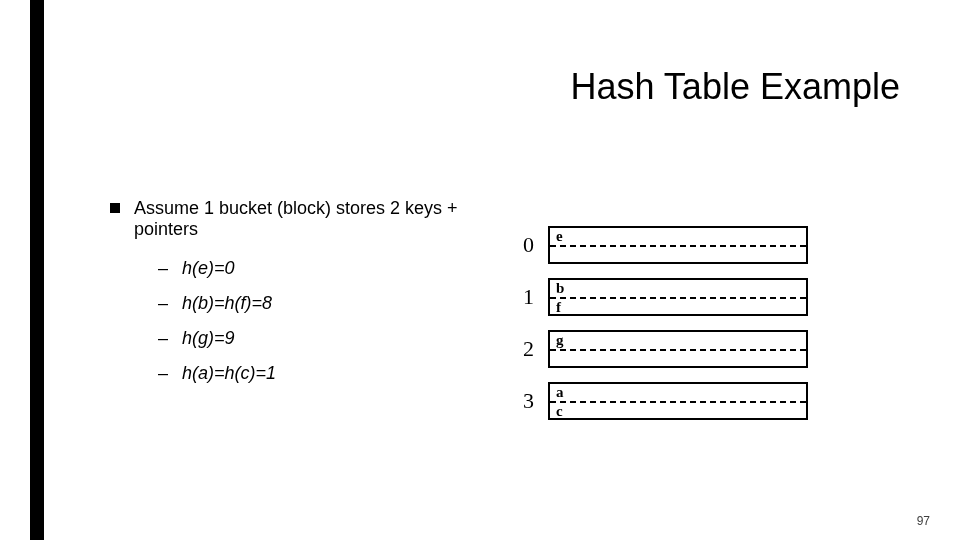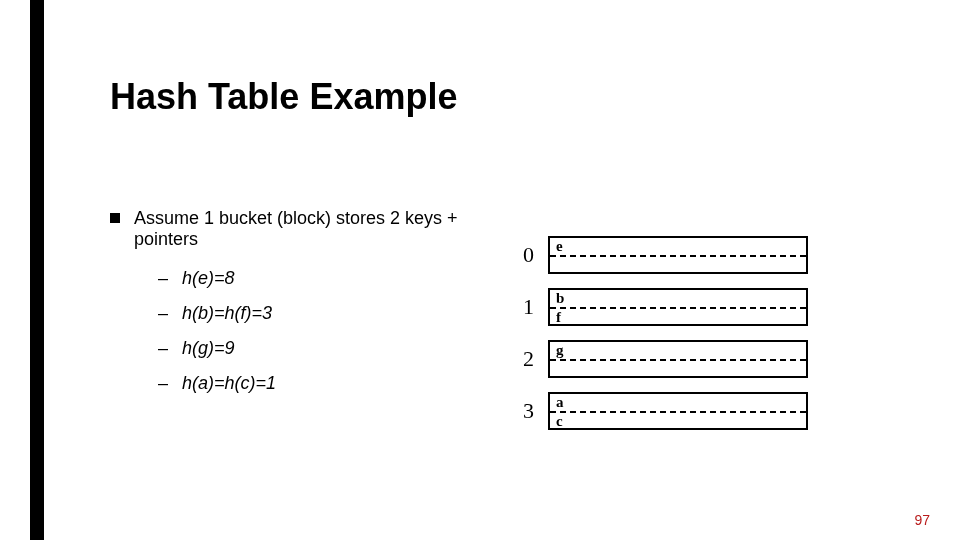--- a/index.html
+++ b/index.html
@@ -23,22 +23,23 @@
   }
   .slide {
     position: absolute;
     left: 110px;
     top: 60px;
     right: 60px;
     bottom: 20px;
   }
   .title {
     font-size: 36px;
-    font-weight: 700;
-    margin: 16px 0 90px 0;
+    font-weight: 400;
+    margin: 6px 0 90px 0;
+    text-align: right;
   }
   .body-row {
     display: flex;
     flex-direction: row;
     align-items: flex-start;
   }
   .bullet-col {
     flex: 0 0 390px;
   }
   .bullet-l1 {
@@ -109,22 +110,22 @@
     align-items: center;
   }
   .bucket-divider {
     border-top: 2px dashed #000;
     height: 0;
   }
   .page-number {
     position: absolute;
     right: 30px;
     bottom: 12px;
-    font-size: 14px;
-    color: #b91c1c;
+    font-size: 12px;
+    color: #404040;
   }
 </style>
 </head>
 <body>
 
 <div class="accent-bar"></div>
 
 <div class="slide">
 
   <h1 class="title">Hash Table Example</h1>
@@ -132,25 +133,25 @@
   <div class="body-row">
 
     <div class="bullet-col">
       <div class="bullet-l1">
         <span class="marker"></span>
         <span>Assume 1 bucket (block) stores 2 keys + pointers</span>
       </div>
       <div class="sublist">
         <div class="bullet-l2">
           <span class="dash">–</span>
-          <span>h(e)=8</span>
-        </div>
-        <div class="bullet-l2">
-          <span class="dash">–</span>
-          <span>h(b)=h(f)=3</span>
+          <span>h(e)=0</span>
+        </div>
+        <div class="bullet-l2">
+          <span class="dash">–</span>
+          <span>h(b)=h(f)=8</span>
         </div>
         <div class="bullet-l2">
           <span class="dash">–</span>
           <span>h(g)=9</span>
         </div>
         <div class="bullet-l2">
           <span class="dash">–</span>
           <span>h(a)=h(c)=1</span>
         </div>
       </div>

